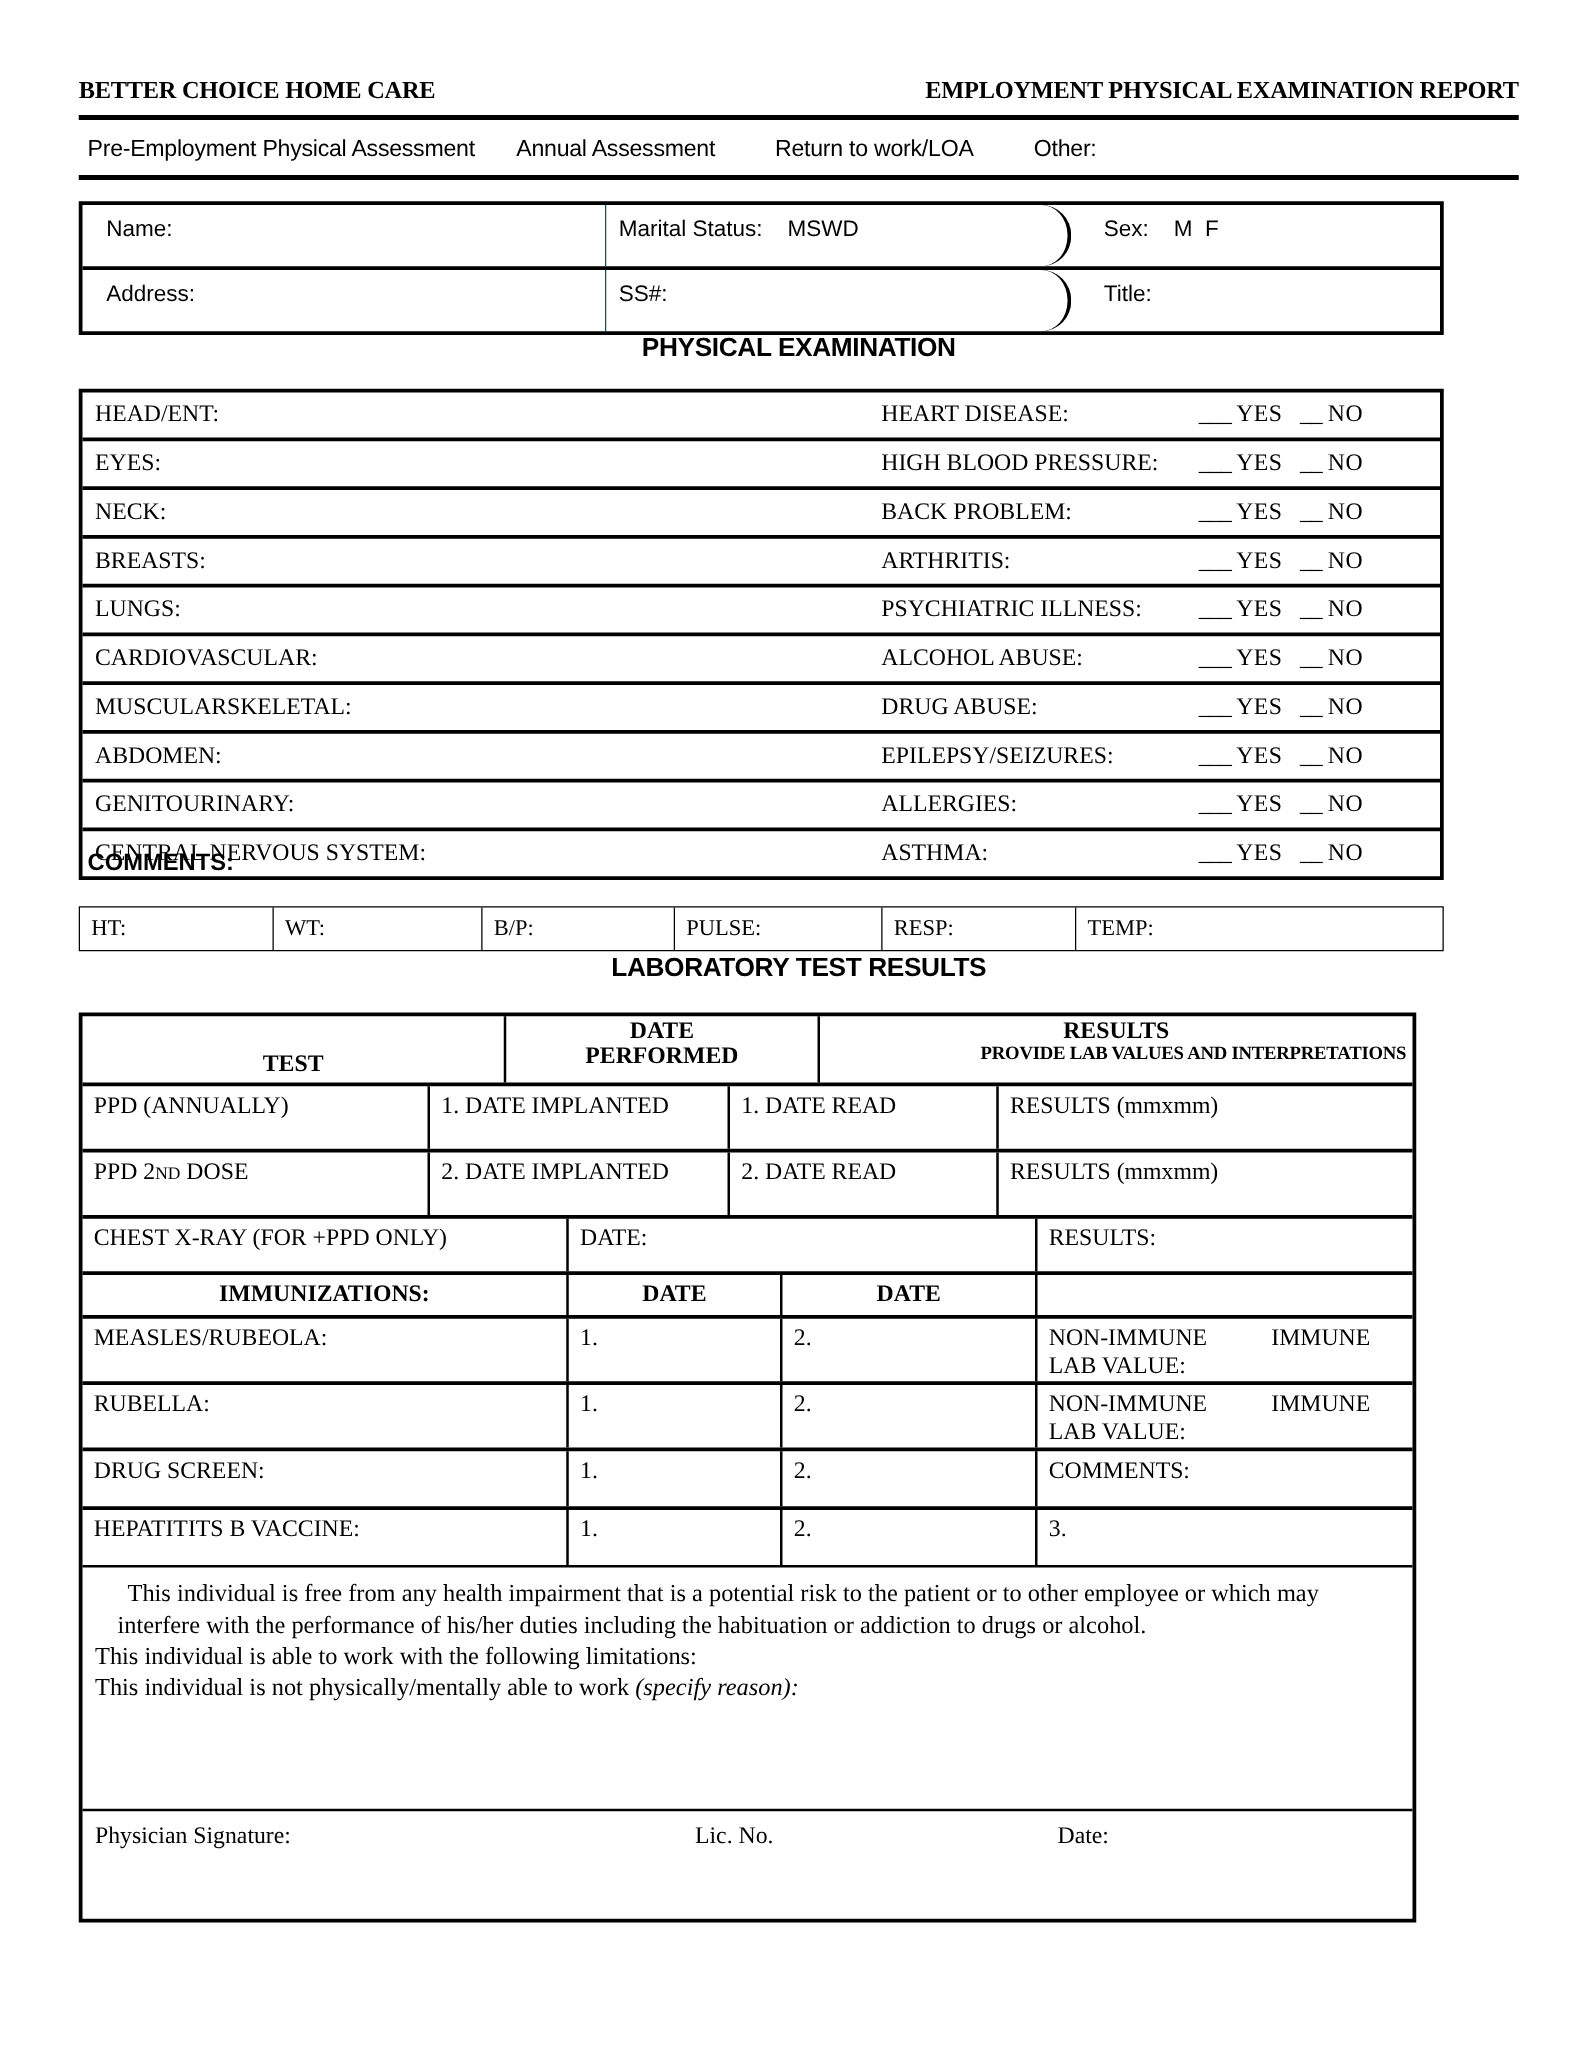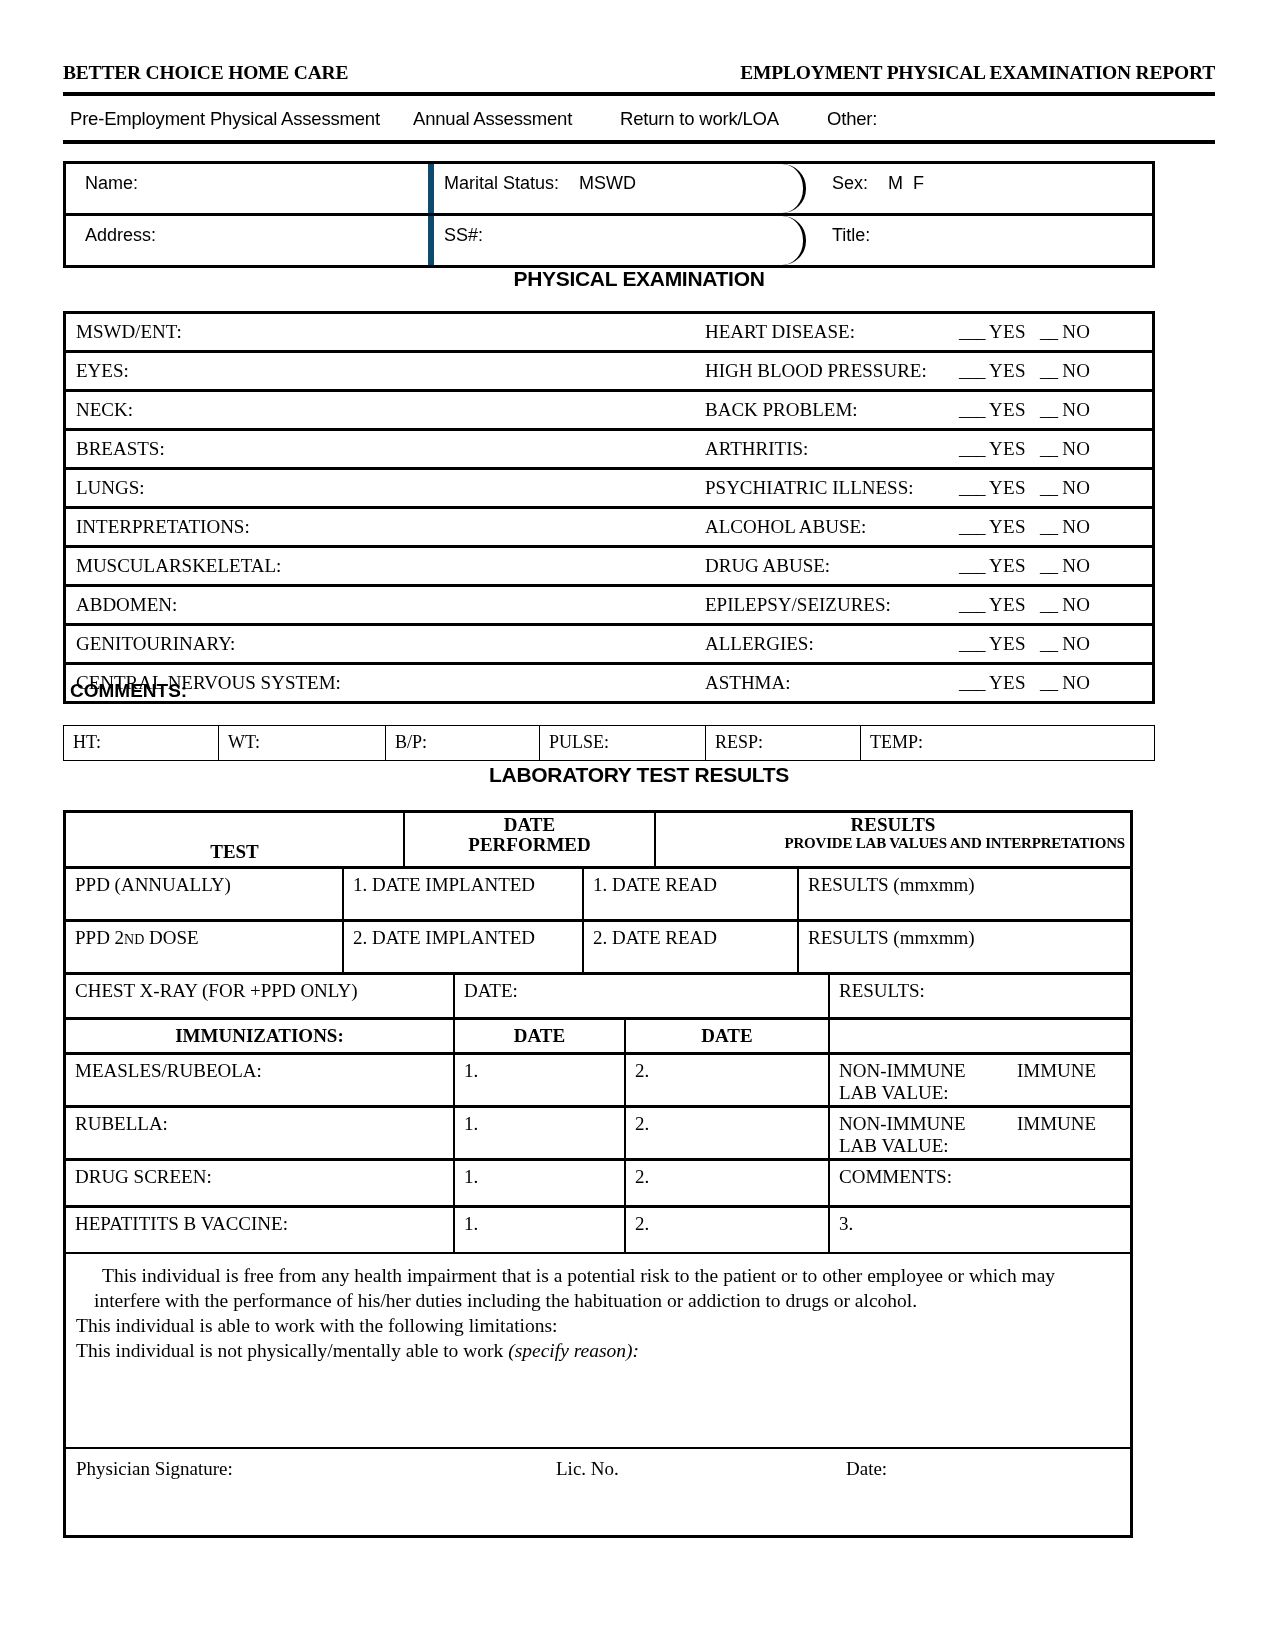--- a/index.html
+++ b/index.html
@@ -66,21 +66,21 @@
     font-family: "Liberation Sans", sans-serif;
     font-size: 18px;
   }
   .idrow { display: flex; }
   .idrow.first { border-bottom: 3px solid #000; }
   .idcell {
     box-sizing: border-box;
     padding: 9px 10px 9px 10px;
     height: 49px;
   }
-  .idc-1 { width: 368px; border-right: 6px solid #0c4a6e; padding-left: 19px; }
+  .idc-1 { width: 419px; border-right: 1px solid #0c4a6e; padding-left: 19px; }
   .idc-2 { width: 372px; border-right: 3px solid #000; border-radius: 24px; }
   .idc-3 { flex: 1; margin-left: 16px; }
   .gap-sm { display: inline-block; width: 20px; }
 
   
   .sect-head {
     position: absolute;
     width: 1152px;
     left: 63px;
     text-align: center;
@@ -306,21 +306,21 @@
       <div class="idcell idc-1"><span>Address:</span></div>
       <div class="idcell idc-2"><span>SS#:</span></div>
       <div class="idcell idc-3"><span>Title:</span></div>
     </div>
   </div>
 
   <div class="sect-head sect-pe">PHYSICAL EXAMINATION</div>
 
   <div class="pe" id="pe-table">
       <div class="pe-row">
-        <div class="pe-left">MSWD/ENT:</div>
+        <div class="pe-left">HEAD/ENT:</div>
         <div class="pe-right">
           <span class="pe-cond">HEART DISEASE:</span>
           <span class="pe-yn"><span class="ul">___</span> <span>YES</span><span class="pe-gap"></span><span class="ul">__</span> <span>NO</span></span>
         </div>
       </div>
       <div class="pe-row">
         <div class="pe-left">EYES:</div>
         <div class="pe-right">
           <span class="pe-cond">HIGH BLOOD PRESSURE:</span>
           <span class="pe-yn"><span class="ul">___</span> <span>YES</span><span class="pe-gap"></span><span class="ul">__</span> <span>NO</span></span>
@@ -341,21 +341,21 @@
         </div>
       </div>
       <div class="pe-row">
         <div class="pe-left">LUNGS:</div>
         <div class="pe-right">
           <span class="pe-cond">PSYCHIATRIC ILLNESS:</span>
           <span class="pe-yn"><span class="ul">___</span> <span>YES</span><span class="pe-gap"></span><span class="ul">__</span> <span>NO</span></span>
         </div>
       </div>
       <div class="pe-row">
-        <div class="pe-left">INTERPRETATIONS:</div>
+        <div class="pe-left">CARDIOVASCULAR:</div>
         <div class="pe-right">
           <span class="pe-cond">ALCOHOL ABUSE:</span>
           <span class="pe-yn"><span class="ul">___</span> <span>YES</span><span class="pe-gap"></span><span class="ul">__</span> <span>NO</span></span>
         </div>
       </div>
       <div class="pe-row">
         <div class="pe-left">MUSCULARSKELETAL:</div>
         <div class="pe-right">
           <span class="pe-cond">DRUG ABUSE:</span>
           <span class="pe-yn"><span class="ul">___</span> <span>YES</span><span class="pe-gap"></span><span class="ul">__</span> <span>NO</span></span>

